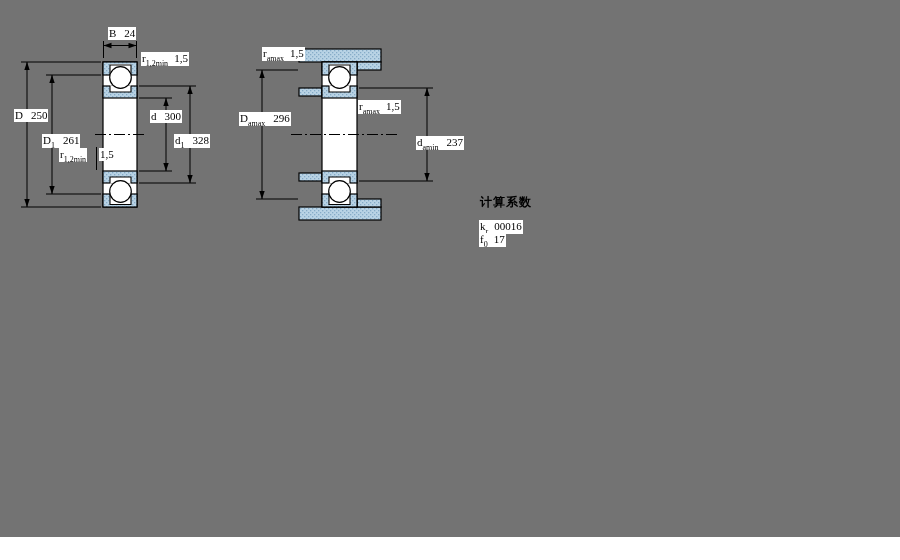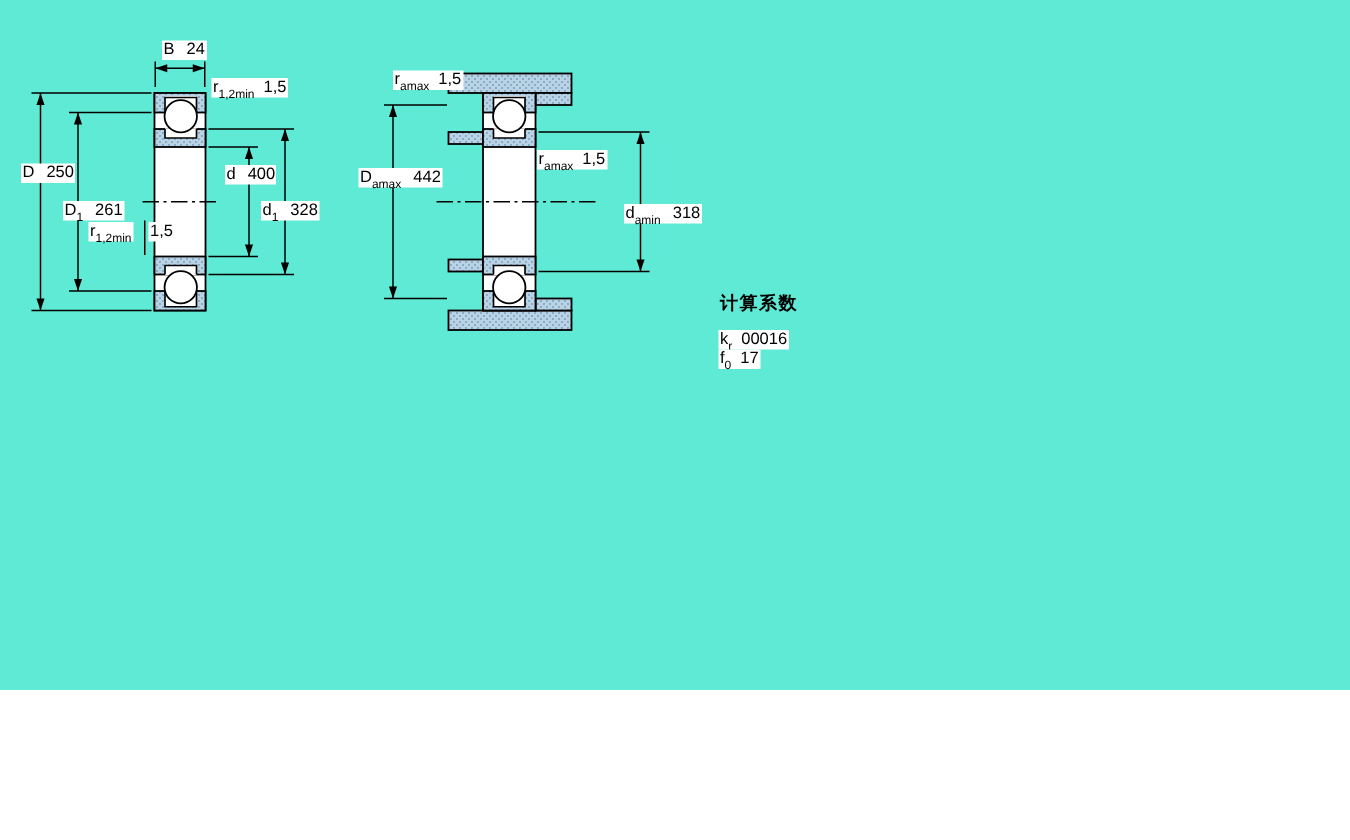--- a/index.html
+++ b/index.html
@@ -1,17 +1,17 @@
 <!DOCTYPE html>
 <html><head>
 <meta charset="utf-8">
 <style>
   html,body{margin:0;padding:0;background:#ffffff;}
-  .canvas{position:relative;width:900px;height:460px;background:#5eead4;overflow:hidden;
-          font-family:Liberation Sans, sans-serif;color:#000;}
+  .canvas{position:relative;width:900px;height:537px;background:#737373;overflow:hidden;
+          font-family:Liberation Serif, serif;color:#000;}
   .canvas > svg{position:absolute;left:0;top:0;}
   .lbl{position:absolute;font-size:11px;line-height:13px;background:#ffffff;
        white-space:nowrap;padding:0 1px;}
   .sub{font-size:8px;position:relative;top:3.5px;}
   .sp{display:inline-block;width:6px;}
   .sp-w{display:inline-block;width:8px;}
   .title{font-weight:bold;font-size:12px;letter-spacing:1px;background:transparent;}
   
   .sect{fill:url(#stipple);stroke:#000;stroke-width:1.2;}
   .outline{fill:#ffffff;stroke:#000;stroke-width:1.2;}
@@ -139,48 +139,48 @@
 
   <div class="lbl" style="left:14px;top:109px">
     <span>D</span><span class="sp-w"></span><span>250</span>
   </div>
 
   <div class="lbl" style="left:42px;top:134px">
     <span>D</span><span class="sub">1</span><span class="sp-w"></span><span>261</span>
   </div>
 
   <div class="lbl" style="left:150px;top:110px">
-    <span>d</span><span class="sp-w"></span><span>400</span>
+    <span>d</span><span class="sp-w"></span><span>300</span>
   </div>
 
   <div class="lbl" style="left:174px;top:134px">
     <span>d</span><span class="sub">1</span><span class="sp-w"></span><span>328</span>
   </div>
 
   <div class="lbl" style="left:59px;top:148px">
     <span>r</span><span class="sub">1,2min</span>
   </div>
   <div class="lbl" style="left:99px;top:148px">
     <span>1,5</span>
   </div>
 
   <div class="lbl" style="left:262px;top:47px">
     <span>r</span><span class="sub">amax</span><span class="sp"></span><span>1,5</span>
   </div>
 
   <div class="lbl" style="left:239px;top:112px">
-    <span>D</span><span class="sub">amax</span><span class="sp-w"></span><span>442</span>
+    <span>D</span><span class="sub">amax</span><span class="sp-w"></span><span>296</span>
   </div>
 
   <div class="lbl" style="left:358px;top:100px">
     <span>r</span><span class="sub">amax</span><span class="sp"></span><span>1,5</span>
   </div>
 
   <div class="lbl" style="left:416px;top:136px">
-    <span>d</span><span class="sub">amin</span><span class="sp-w"></span><span>318</span>
+    <span>d</span><span class="sub">amin</span><span class="sp-w"></span><span>237</span>
   </div>
 
   <div class="lbl title" style="left:479px;top:196px">计算系数</div>
 
   <div class="lbl" style="left:479px;top:220px">
     <span>k</span><span class="sub">r</span><span class="sp"></span><span>00016</span>
   </div>
 
   <div class="lbl" style="left:479px;top:233px">
     <span>f</span><span class="sub">0</span><span class="sp"></span><span>17</span>

